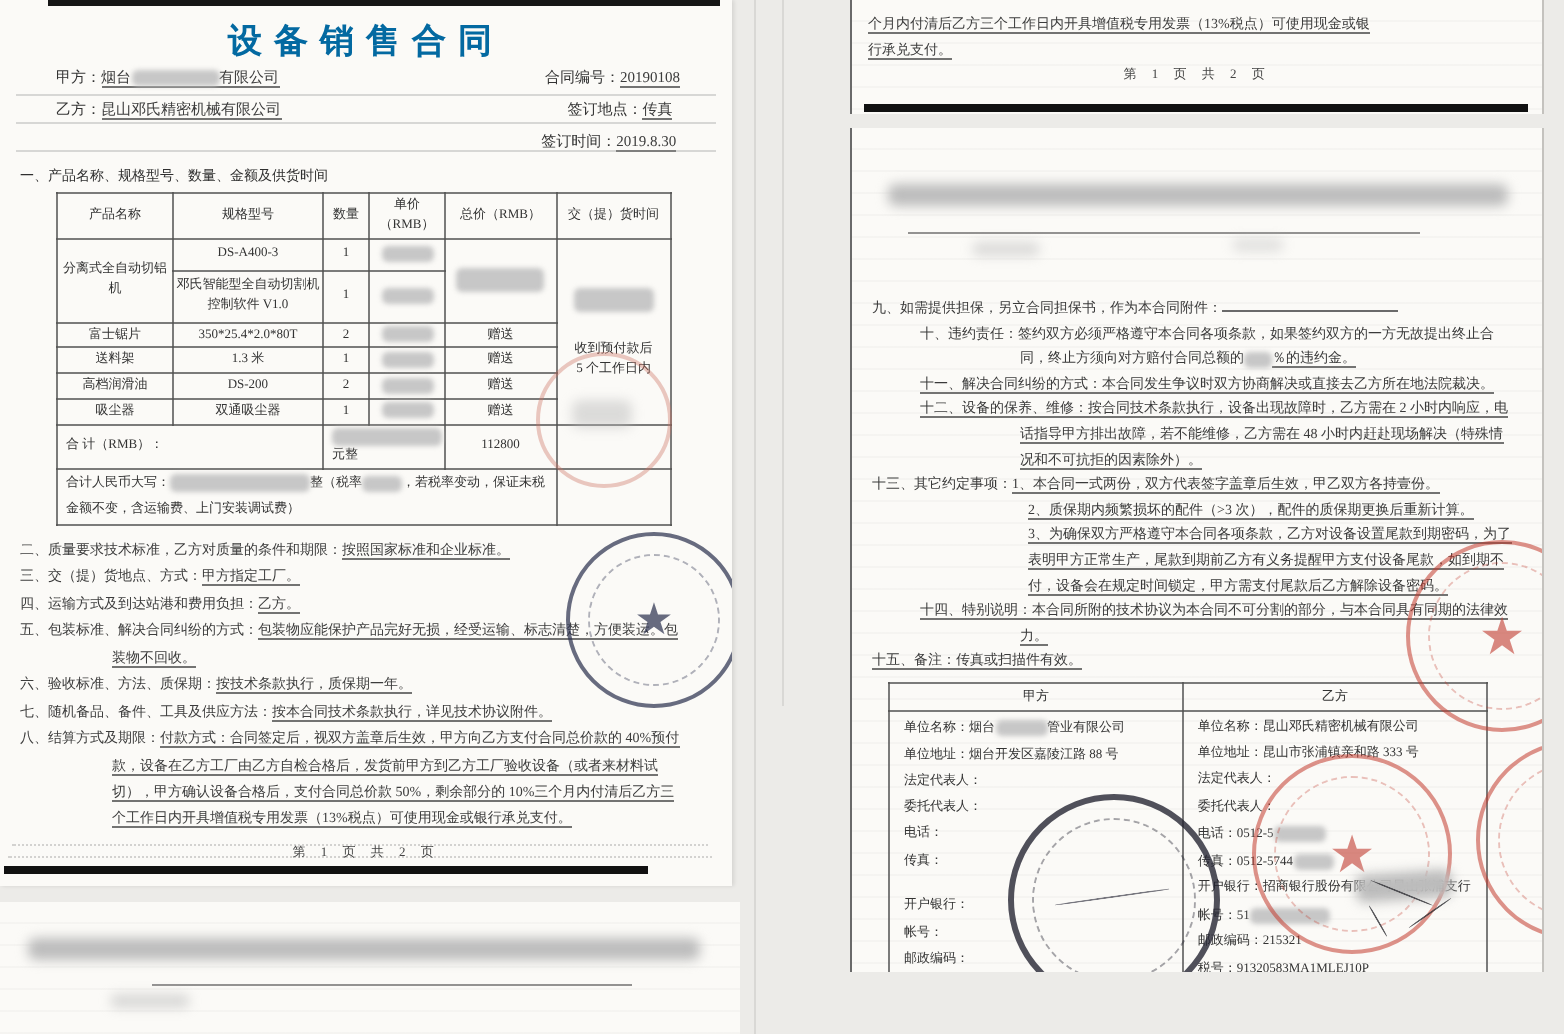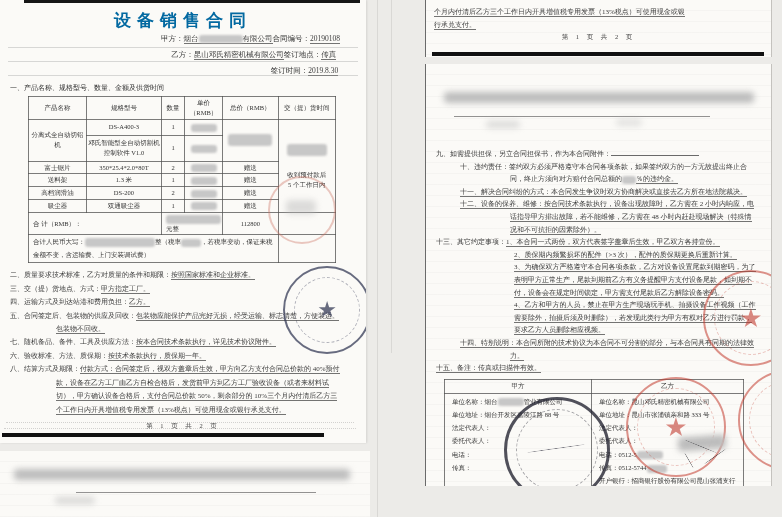--- a/index.html
+++ b/index.html
@@ -10,21 +10,21 @@
     color:#3c3c3c;
   }
   .page{position:absolute;background:#fbfaf7;overflow:hidden;}
   .texture{background-image:repeating-linear-gradient(180deg,transparent 0 10px,rgba(60,60,60,.03) 10px 11px);}
   
   #page1{left:0;top:0;width:366px;height:443px;box-shadow:1px 0 2px rgba(0,0,0,.10);}
   .topbar{position:absolute;left:24px;top:0;width:336px;height:3px;background:#161616;}
   .bottombar1{position:absolute;left:2px;top:433px;width:322px;height:4px;background:#111;}
   h1{margin:9px 0 2px 0;text-align:center;font-size:17px;letter-spacing:6px;color:#0369a1;font-weight:bold;}
   .head{position:relative;margin:2px 26px 0 28px;font-size:7.5px;}
-  .headrow{display:flex;justify-content:flex-end;margin-bottom:6px;}
+  .headrow{display:flex;justify-content:space-between;margin-bottom:6px;}
   .u{border-bottom:1px solid rgba(70,70,70,.75);}
   .lab{color:#333;}
   .faintline{position:absolute;left:-20px;right:-18px;border-top:1px solid rgba(150,150,150,.35);}
   .sec1{margin:7px 5px 3px 10px;font-size:7px;color:#2f2f2f;font-family:Liberation Mono, monospace;}
   table{border-collapse:collapse;}
   #prodtab{margin-left:28px;width:308px;font-size:6.5px;color:#333;}
   #prodtab td,#prodtab th{border:1px solid rgba(80,80,80,.75);text-align:center;padding:1px 1px;font-weight:normal;line-height:1.5;}
   #prodtab .left{text-align:left;padding-left:4px;}
   .redact{display:inline-block;vertical-align:middle;background:#c7c7c7;border-radius:3px;filter:blur(1.2px);height:8px;width:30px;}
   .redact.w14{width:14px;}.redact.w20{width:20px;}.redact.w26{width:26px;}
@@ -184,23 +184,23 @@
       </td>
       <td></td>
     </tr>
   </tbody>
     </table>
 
   <div class="clauses">
     <p class="cl"><span>二、质量要求技术标准，乙方对质量的条件和期限：</span><span class="u">按照国家标准和企业标准。</span></p>
     <p class="cl"><span>三、交（提）货地点、方式：</span><span class="u">甲方指定工厂。</span></p>
     <p class="cl"><span>四、运输方式及到达站港和费用负担：</span><span class="u">乙方。</span></p>
-    <p class="cl"><span>五、合同签定后、包装物的供应及回收：</span><span class="u">包装物应能保护产品完好无损，经受运输、标志清楚，方便装运。包装物不回收。</span></p>
+    <p class="cl"><span>五、包装标准、解决合同纠纷的方式：</span><span class="u">包装物应能保护产品完好无损，经受运输、标志清楚，方便装运。包装物不回收。</span></p>
+    <p class="cl"><span>六、验收标准、方法、质保期：</span><span class="u">按技术条款执行，质保期一年。</span></p>
     <p class="cl"><span>七、随机备品、备件、工具及供应方法：</span><span class="u">按本合同技术条款执行，详见技术协议附件。</span></p>
-    <p class="cl"><span>六、验收标准、方法、质保期：</span><span class="u">按技术条款执行，质保期一年。</span></p>
     <p class="cl"><span>八、结算方式及期限：</span><span class="u">付款方式：合同签定后，视双方盖章后生效，甲方向乙方支付合同总价款的 40%预付款，设备在乙方工厂由乙方自检合格后，发货前甲方到乙方工厂验收设备（或者来材料试切），甲方确认设备合格后，支付合同总价款 50%，剩余部分的 10%三个月内付清后乙方三个工作日内开具增值税专用发票（13%税点）可使用现金或银行承兑支付。</span></p>
   </div>
 
   <p class="pgfoot">第 1 页 共 2 页</p>
 
   <div class="noise" style="left:6px;top:422px;width:348px;"></div>
   <div class="noise" style="left:4px;top:428px;width:352px;"></div>
   <div class="bottombar1"></div>
 
   <div class="stamp st-faint" style="left:268px;top:176px;width:64px;height:64px;">
@@ -230,21 +230,20 @@
   <div class="smudge" style="left:190px;top:55px;width:26px;height:7px;opacity:.4;"></div>
 
   <div class="body">
     <p class="c2"><span>九、如需提供担保，另立合同担保书，作为本合同附件：</span><span class="blank"></span></p>
     <p class="c2 hang"><span>十、违约责任：签约双方必须严格遵守本合同各项条款，如果签约双方的一方无故提出终止合同，终止方须向对方赔付合同总额的</span><span class="redact w14"></span><span class="u">％的违约金。</span></p>
     <p class="c2 hang"><span class="u">十一、解决合同纠纷的方式：本合同发生争议时双方协商解决或直接去乙方所在地法院裁决。</span></p>
     <p class="c2 hang"><span class="u">十二、设备的保养、维修：按合同技术条款执行，设备出现故障时，乙方需在 2 小时内响应，电话指导甲方排出故障，若不能维修，乙方需在 48 小时内赶赴现场解决（特殊情况和不可抗拒的因素除外）。</span></p>
     <p class="c2"><span>十三、其它约定事项：</span><span class="u">1、本合同一式两份，双方代表签字盖章后生效，甲乙双方各持壹份。</span></p>
     <p class="c2 item"><span class="u">2、质保期内频繁损坏的配件（&gt;3 次），配件的质保期更换后重新计算。</span></p>
     <p class="c2 item"><span class="u">3、为确保双方严格遵守本合同各项条款，乙方对设备设置尾款到期密码，为了表明甲方正常生产，尾款到期前乙方有义务提醒甲方支付设备尾款，如到期不付，设备会在规定时间锁定，甲方需支付尾款后乙方解除设备密码。</span></p>
-    <p class="c2 item"><span class="u">4、乙方和甲方的人员，禁止在甲方生产现场玩手机、拍摄设备工作视频（工作需要除外，拍摄后须及时删除），若发现此类行为甲方有权对乙方进行罚款，要求乙方人员删除相应视频。</span></p>
     <p class="c2 hang"><span class="u">十四、特别说明：本合同所附的技术协议为本合同不可分割的部分，与本合同具有同期的法律效力。</span></p>
     <p class="c2"><span class="u">十五、备注：传真或扫描件有效。</span></p>
   </div>
 
   <table id="signtab">
     <tbody>
         <tr>
       <th>甲方</th>
       <th>乙方</th>
     </tr>

